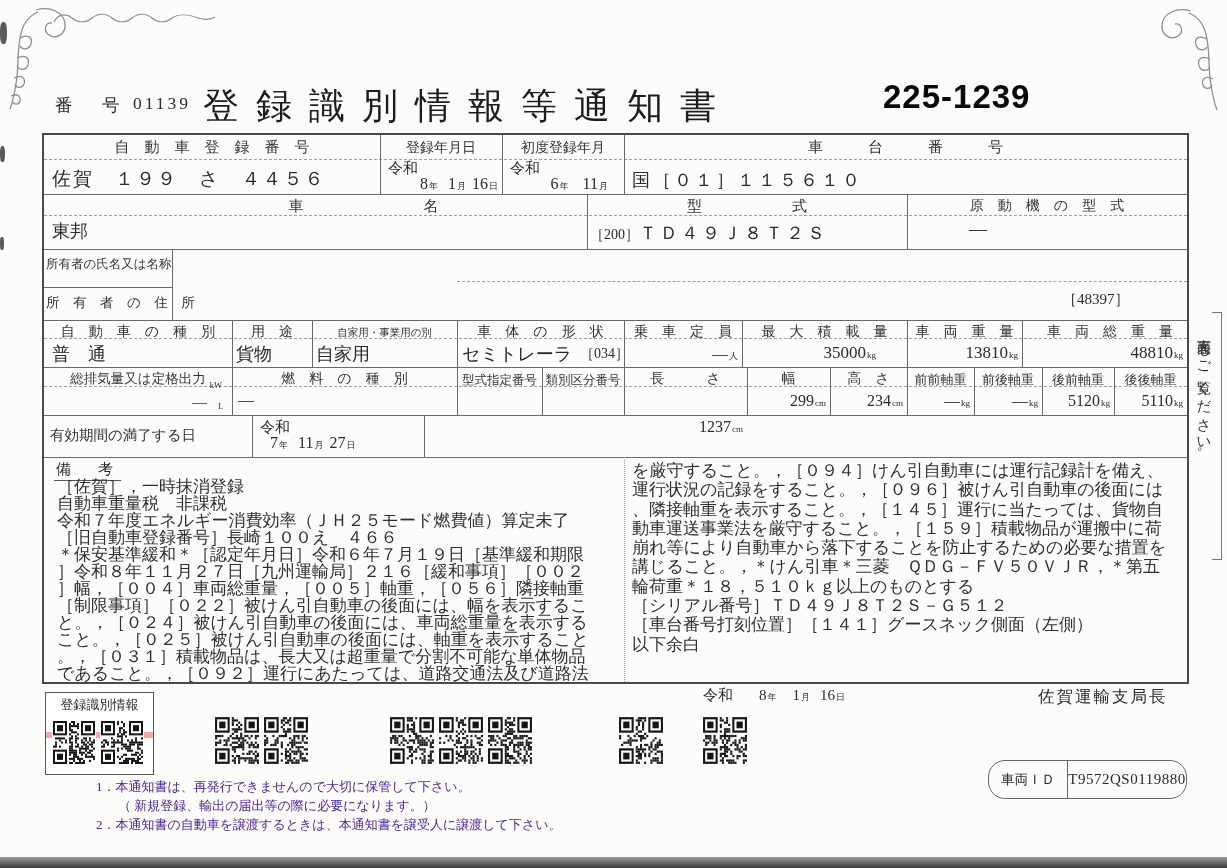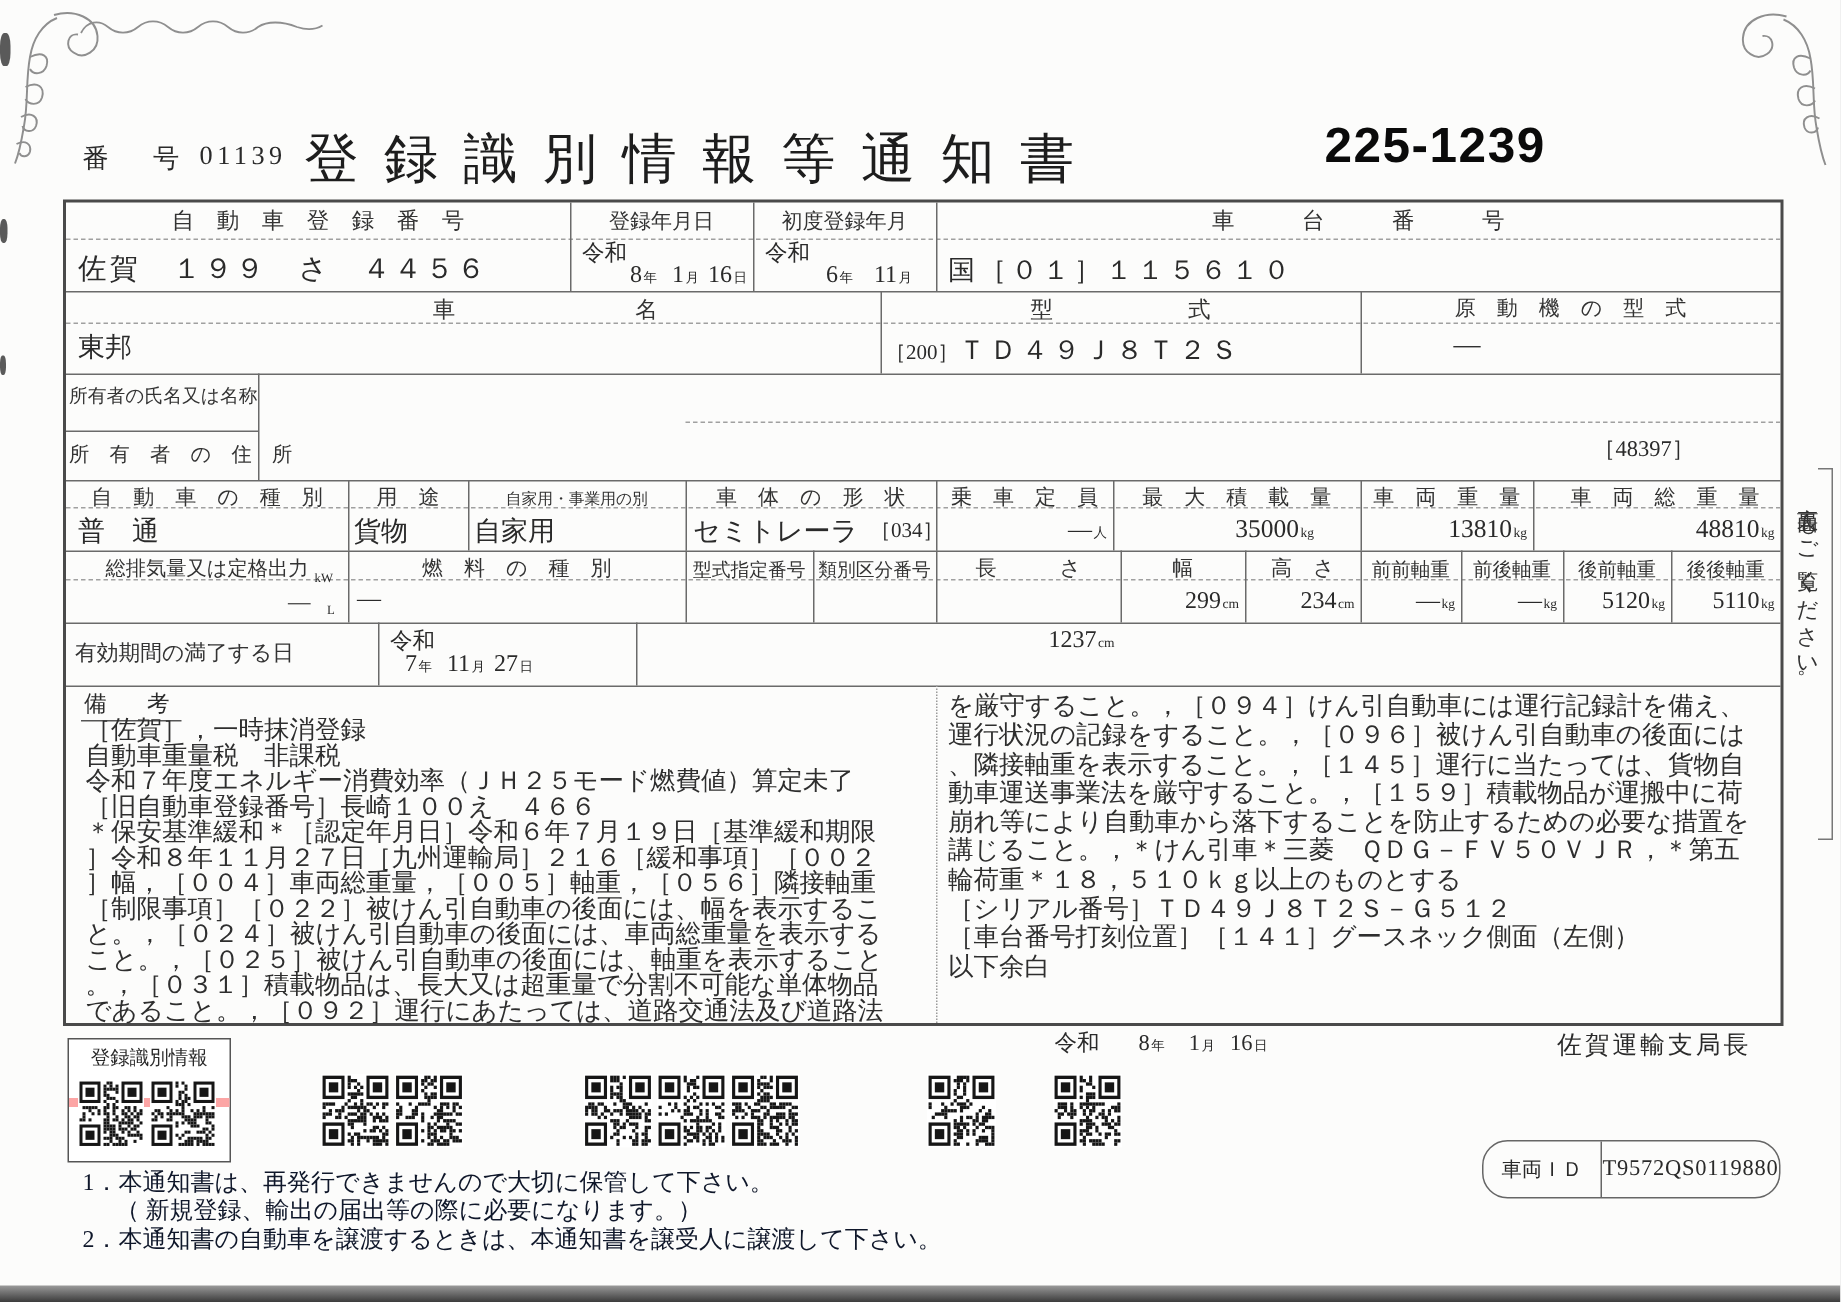--- a/index.html
+++ b/index.html
@@ -26,21 +26,21 @@
   .title{position:absolute;font-size:36px;letter-spacing:17px;color:#1d1d1d;white-space:nowrap;}
   .annotation{position:absolute;font-family:"Liberation Sans","DejaVu Sans",sans-serif;
               font-size:33px;font-weight:600;color:#0a0a0a;letter-spacing:1px;}
   .qr{position:absolute;}
   .qrbox{position:absolute;border:1.5px solid #555;background:#fff;}
   .qrbox-label{position:absolute;left:0;right:0;top:3px;text-align:center;font-size:13px;
                border-bottom:6px solid #fca5a5;padding-bottom:18px;}
   .vid-box{position:absolute;border:1.5px solid #666;display:flex;}
   .vid-label{width:78px;border-right:1px solid #666;display:flex;align-items:center;justify-content:center;font-size:13.5px;}
   .vid-value{flex:1;display:flex;align-items:center;justify-content:center;font-size:15px;letter-spacing:.5px;}
-  .footer-note{position:absolute;font-size:16px;color:#0f172a;white-space:nowrap;}
+  .footer-note{position:absolute;font-size:13px;color:#4c1d95;white-space:nowrap;margin-left:41px;}
   .backnote{position:absolute;left:1194px;top:312px;width:30px;height:248px;}
   .backnote .txt{position:absolute;left:0;top:16px;writing-mode:vertical-rl;font-size:14.5px;letter-spacing:2px;color:#333;}
   .backnote .bracket{position:absolute;right:2px;top:0;bottom:0;width:9px;
       border-top:1px solid #777;border-right:1.5px solid #777;border-bottom:1px solid #777;}
   .smudge{position:absolute;background:#3d3d3d;opacity:.85;border-radius:40%;}
   .bottom-band{position:absolute;left:0;bottom:0;width:100%;height:11px;
       background:linear-gradient(#9a9a9a,#3b3b3b);}
   .rem-label{position:absolute;font-size:15px;letter-spacing:6px;border-bottom:1px solid #555;padding:0 2px 1px 2px;}
 </style>
 </head>

